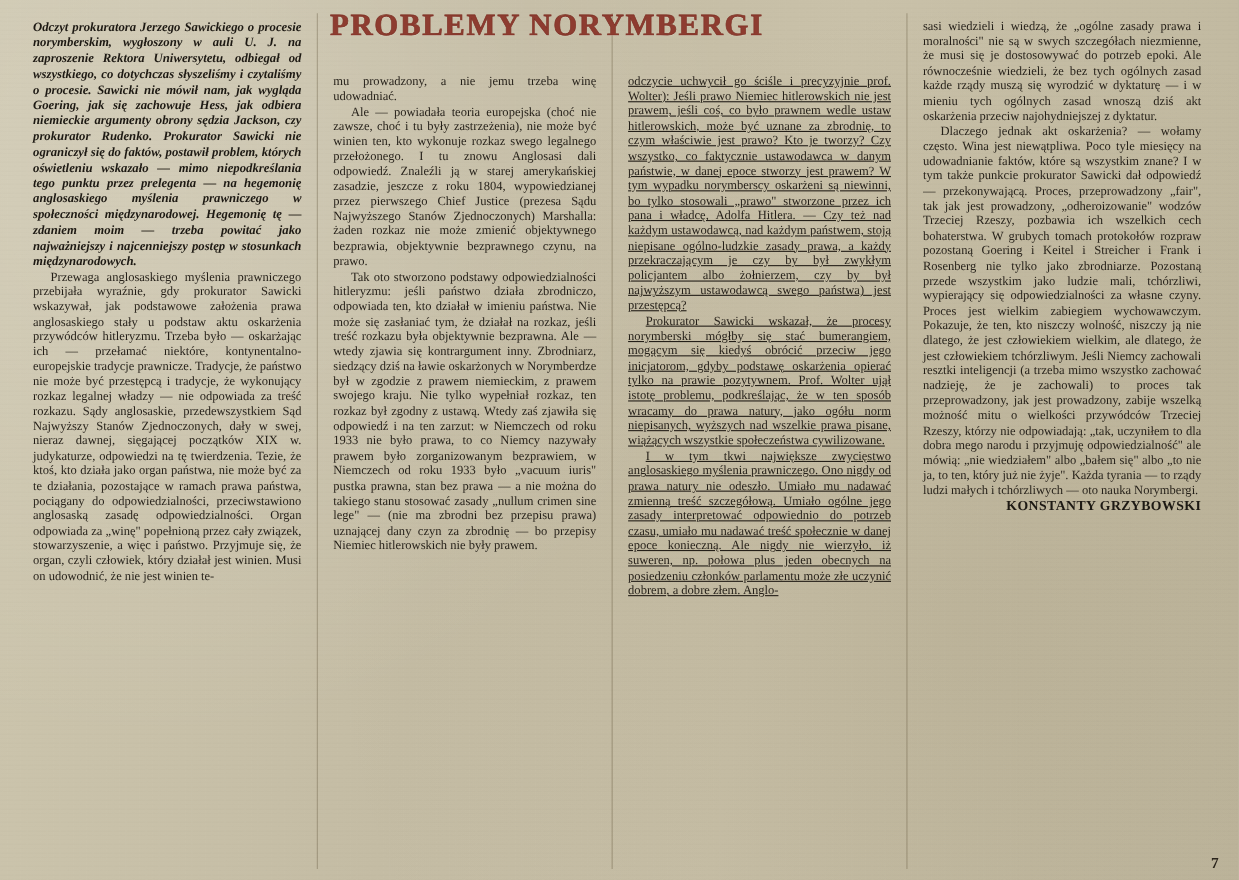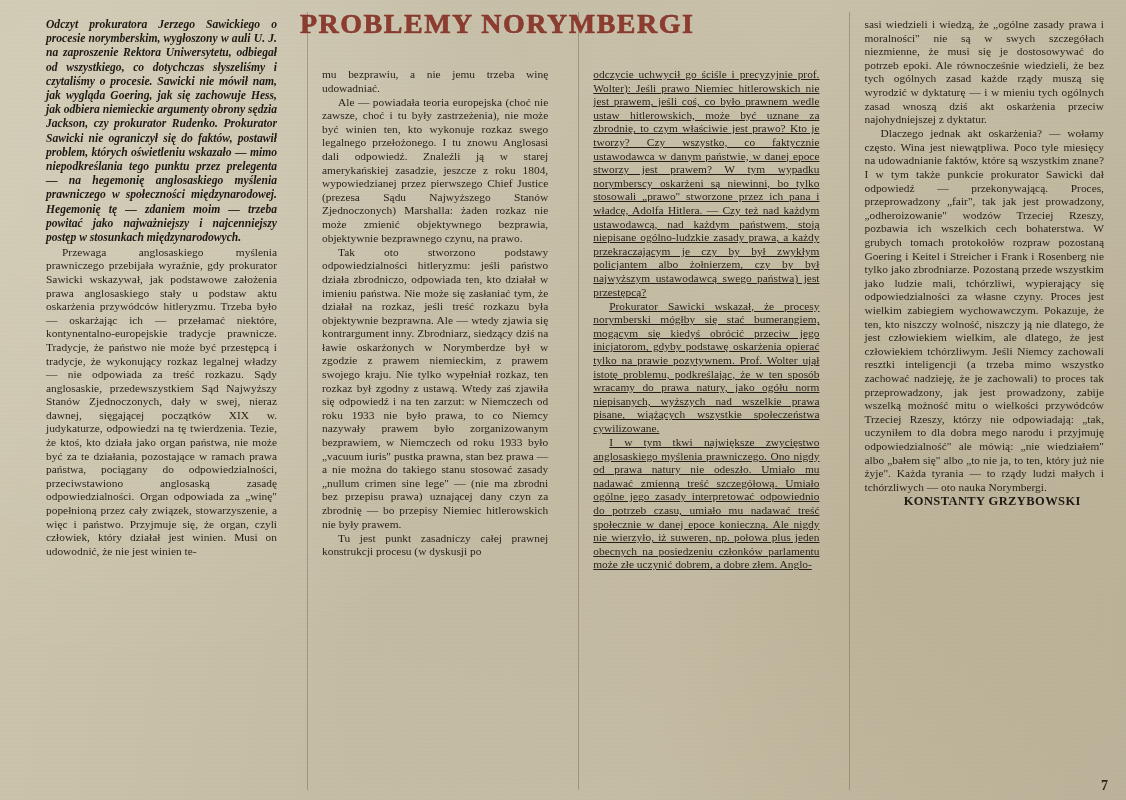--- a/index.html
+++ b/index.html
@@ -58,21 +58,20 @@
     gap: 0px;
     height: 100%;
   }
   .col {
     box-sizing: border-box;
     font-size: 11.4px;
     line-height: 13.6px;
     text-align: justify;
     color: #241f18;
     hyphens: auto;
-    margin-left: 16px;
   }
   .col.c1 { width: 258px; padding-right: 14px; padding-top: 6px; }
   .col.c2 { width: 268px; padding-right: 14px; padding-top: 56px; border-left: 1px solid rgba(90,75,50,0.35); padding-left: 14px;}
   .col.c3 { width: 268px; padding-right: 14px; padding-top: 56px; border-left: 1px solid rgba(90,75,50,0.35); padding-left: 14px; text-decoration: underline;}
   .col.c4 { width: 268px; padding-top: 6px; border-left: 1px solid rgba(90,75,50,0.35); padding-left: 14px; font-family: Liberation Serif, serif;}
 
   .col p {
     margin: 0 0 0.5px 0;
     text-indent: 16px;
   }
@@ -81,21 +80,21 @@
   .lead {
     font-style: italic;
     font-weight: bold;
     font-size: 11.6px;
     line-height: 14.2px;
     color: #1d1913;
   }
 
   .byline {
     margin-top: 8px;
-    text-align: center;
+    text-align: right;
     font-weight: bold;
     font-size: 12.5px;
     letter-spacing: .4px;
     color: #1d1913;
     text-indent: 0;
   }
 
   .pagenum {
     position: absolute;
     right: 18px;
@@ -116,24 +115,23 @@
     <div class="headline">PROBLEMY NORYMBERGI</div>
 
     <div class="columns">
 
       <div class="col c1">
         <p class="lead noindent">Odczyt prokuratora Jerzego Sawickiego o procesie norymberskim, wygłoszony w auli U. J. na zaproszenie Rektora Uniwersytetu, odbiegał od wszystkiego, co dotychczas słyszeliśmy i czytaliśmy o procesie. Sawicki nie mówił nam, jak wygląda Goering, jak się zachowuje Hess, jak odbiera niemieckie argumenty obrony sędzia Jackson, czy prokurator Rudenko. Prokurator Sawicki nie ograniczył się do faktów, postawił problem, których oświetleniu wskazało — mimo niepodkreślania tego punktu przez prelegenta — na hegemonię anglosaskiego myślenia prawniczego w społeczności międzynarodowej. Hegemonię tę — zdaniem moim — trzeba powitać jako najważniejszy i najcenniejszy postęp w stosunkach międzynarodowych.</p>
         <p>Przewaga anglosaskiego myślenia prawniczego przebijała wyraźnie, gdy prokurator Sawicki wskazywał, jak podstawowe założenia prawa anglosaskiego stały u podstaw aktu oskarżenia przywódców hitleryzmu. Trzeba było — oskarżając ich — przełamać niektóre, kontynentalno-europejskie tradycje prawnicze. Tradycje, że państwo nie może być przestępcą i tradycje, że wykonujący rozkaz legalnej władzy — nie odpowiada za treść rozkazu. Sądy anglosaskie, przedewszystkiem Sąd Najwyższy Stanów Zjednoczonych, dały w swej, nieraz dawnej, sięgającej początków XIX w. judykaturze, odpowiedzi na tę twierdzenia. Tezie, że ktoś, kto działa jako organ państwa, nie może być za te działania, pozostające w ramach prawa państwa, pociągany do odpowiedzialności, przeciwstawiono anglosaską zasadę odpowiedzialności. Organ odpowiada za „winę" popełnioną przez cały związek, stowarzyszenie, a więc i państwo. Przyjmuje się, że organ, czyli człowiek, który działał jest winien. Musi on udowodnić, że nie jest winien te-</p>
       </div>
 
       <div class="col c2">
-        <p class="noindent">mu bezprawiu, a nie jemu trzeba winę udowadniać.</p>
+        <p class="noindent">mu prowadzony, a nie jemu trzeba winę udowadniać.</p>
         <p>Ale — powiadała teoria europejska (choć nie zawsze, choć i tu były zastrzeżenia), nie może być winien ten, kto wykonuje rozkaz swego legalnego przełożonego. I tu znowu Anglosasi dali odpowiedź. Znaleźli ją w starej amerykańskiej zasadzie, jeszcze z roku 1804, wypowiedzianej przez pierwszego Chief Justice (prezesa Sądu Najwyższego Stanów Zjednoczonych) Marshalla: żaden rozkaz nie może zmienić objektywnego bezprawia, objektywnie bezprawnego czynu, na prawo.</p>
         <p>Tak oto stworzono podstawy odpowiedzialności hitleryzmu: jeśli państwo działa zbrodniczo, odpowiada ten, kto działał w imieniu państwa. Nie może się zasłaniać tym, że działał na rozkaz, jeśli treść rozkazu była objektywnie bezprawna. Ale — wtedy zjawia się kontrargument inny. Zbrodniarz, siedzący dziś na ławie oskarżonych w Norymberdze był w zgodzie z prawem niemieckim, z prawem swojego kraju. Nie tylko wypełniał rozkaz, ten rozkaz był zgodny z ustawą. Wtedy zaś zjawiła się odpowiedź i na ten zarzut: w Niemczech od roku 1933 nie było prawa, to co Niemcy nazywały prawem było zorganizowanym bezprawiem, w Niemczech od roku 1933 było „vacuum iuris" pustka prawna, stan bez prawa — a nie można do takiego stanu stosować zasady „nullum crimen sine lege" — (nie ma zbrodni bez przepisu prawa) uznającej dany czyn za zbrodnię — bo przepisy Niemiec hitlerowskich nie były prawem.</p>
-        <p>Tu jest punkt zasadniczy całej prawnej konstrukcji procesu (w dyskusji po</p>
       </div>
 
       <div class="col c3">
         <p class="noindent">odczycie uchwycił go ściśle i precyzyjnie prof. Wolter): Jeśli prawo Niemiec hitlerowskich nie jest prawem, jeśli coś, co było prawnem wedle ustaw hitlerowskich, może być uznane za zbrodnię, to czym właściwie jest prawo? Kto je tworzy? Czy wszystko, co faktycznie ustawodawca w danym państwie, w danej epoce stworzy jest prawem? W tym wypadku norymberscy oskarżeni są niewinni, bo tylko stosowali „prawo" stworzone przez ich pana i władcę, Adolfa Hitlera. — Czy też nad każdym ustawodawcą, nad każdym państwem, stoją niepisane ogólno-ludzkie zasady prawa, a każdy przekraczającym je czy by był zwykłym policjantem albo żołnierzem, czy by był najwyższym ustawodawcą swego państwa) jest przestępcą?</p>
         <p>Prokurator Sawicki wskazał, że procesy norymberski mógłby się stać bumerangiem, mogącym się kiedyś obrócić przeciw jego inicjatorom, gdyby podstawę oskarżenia opierać tylko na prawie pozytywnem. Prof. Wolter ujął istotę problemu, podkreślając, że w ten sposób wracamy do prawa natury, jako ogółu norm niepisanych, wyższych nad wszelkie prawa pisane, wiążących wszystkie społeczeństwa cywilizowane.</p>
         <p>I w tym tkwi największe zwycięstwo anglosaskiego myślenia prawniczego. Ono nigdy od prawa natury nie odeszło. Umiało mu nadawać zmienną treść szczegółową. Umiało ogólne jego zasady interpretować odpowiednio do potrzeb czasu, umiało mu nadawać treść społecznie w danej epoce konieczną. Ale nigdy nie wierzyło, iż suweren, np. połowa plus jeden obecnych na posiedzeniu członków parlamentu może złe uczynić dobrem, a dobre złem. Anglo-</p>
       </div>
 
       <div class="col c4">
         <p class="noindent">sasi wiedzieli i wiedzą, że „ogólne zasady prawa i moralności" nie są w swych szczegółach niezmienne, że musi się je dostosowywać do potrzeb epoki. Ale równocześnie wiedzieli, że bez tych ogólnych zasad każde rządy muszą się wyrodzić w dyktaturę — i w mieniu tych ogólnych zasad wnoszą dziś akt oskarżenia przeciw najohydniejszej z dyktatur.</p>

